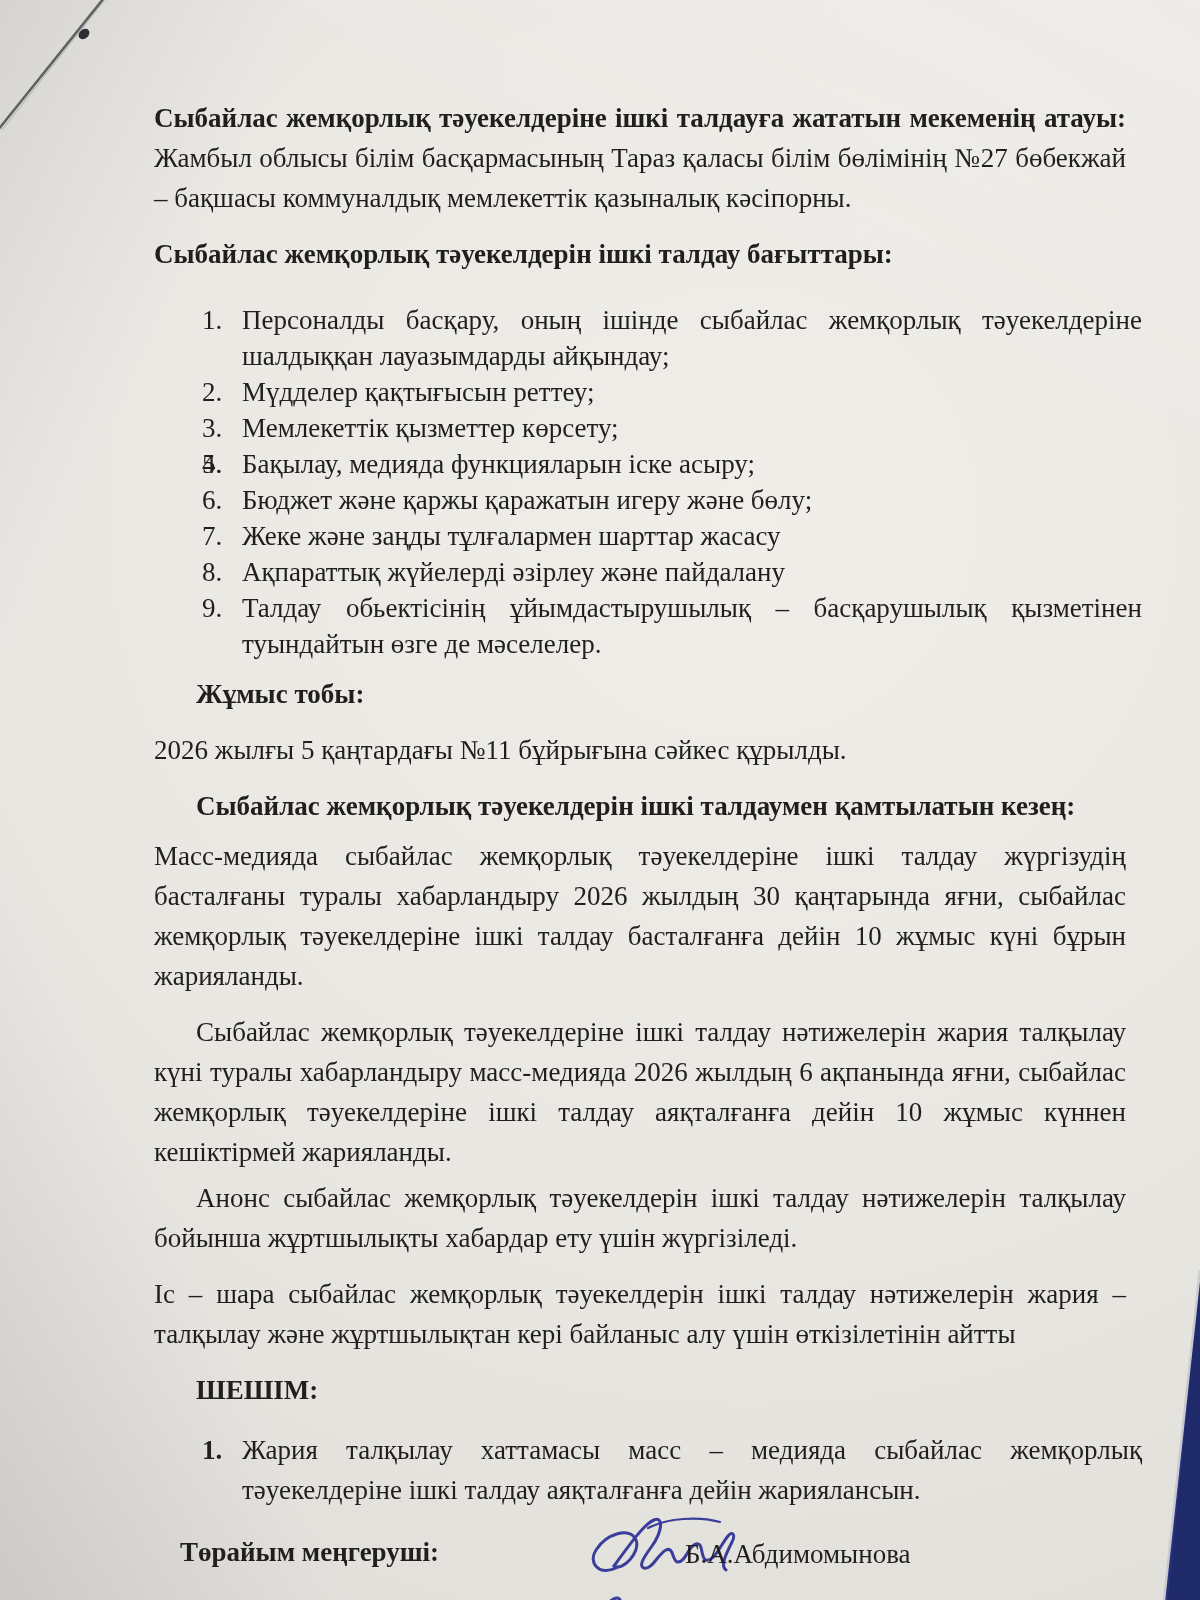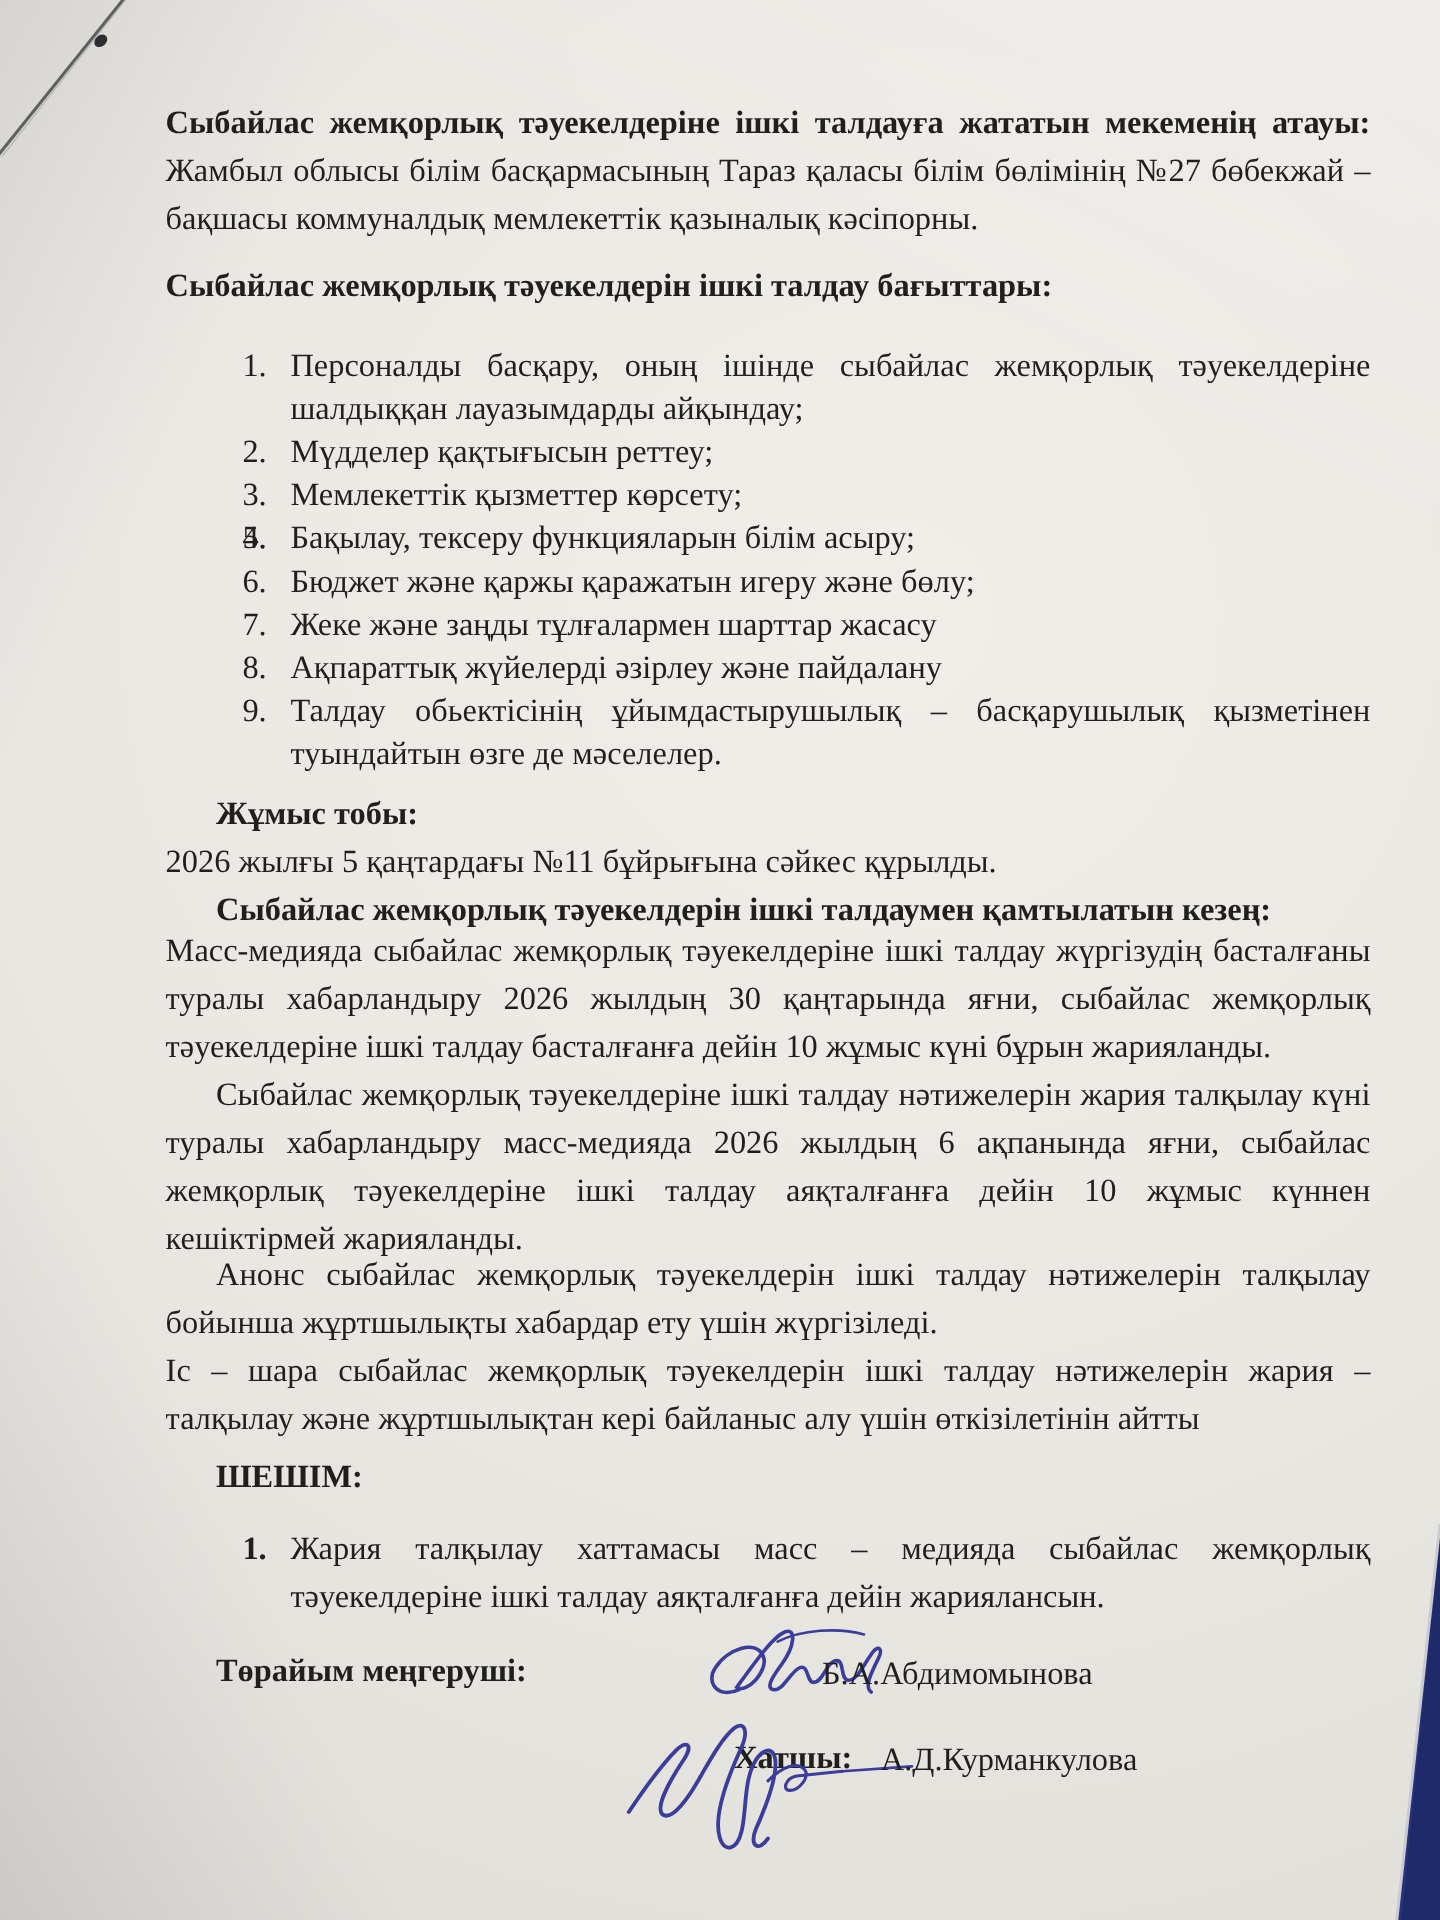--- a/index.html
+++ b/index.html
@@ -17,21 +17,21 @@
       linear-gradient(65deg,  rgba(60,60,70,.12) 0%, rgba(0,0,0,0) 18%),
       radial-gradient(130% 95% at 62% 32%, #f0eee9 0%, #e9e7e2 48%, #dcdad4 100%);
     color:#201f1d;
   }
   .content{
     position:relative;
     padding:82px 58px 0 138px;
     font-size:27px;
     line-height:40px;
   }
-  p{margin:0;}
+  p{margin:16px;}
   .jt{text-align:justify;}
   .b{font-weight:700;}
   .h2{font-weight:700;margin-top:16px;}
   .indent{text-indent:42px;}
   ol.dir{
     list-style:none;margin:28px 0 0 0;padding:0 0 0 64px;
     line-height:36px;
   }
   ol.dir li{position:relative;padding-left:40px;margin:0;}
   ol.dir li .num{position:absolute;left:0;top:0;}
@@ -72,21 +72,21 @@
 
     <p class="jt"><span class="b">Сыбайлас жемқорлық тәуекелдеріне ішкі талдауға жататын мекеменің атауы:</span><span> Жамбыл облысы білім басқармасының Тараз қаласы білім бөлімінің №27 бөбекжай – бақшасы коммуналдық  мемлекеттік қазыналық кәсіпорны.</span></p>
 
     <p class="h2">Сыбайлас жемқорлық тәуекелдерін ішкі талдау бағыттары:</p>
 
     <ol class="dir">
       <li class="jt"><span class="num">1.</span><span>Персоналды басқару, оның ішінде сыбайлас жемқорлық тәуекелдеріне шалдыққан лауазымдарды айқындау;</span></li>
       <li><span class="num">2.</span><span>Мүдделер қақтығысын реттеу;</span></li>
       <li><span class="num">3.</span><span>Мемлекеттік қызметтер көрсету;</span></li>
       <li><span class="num">4.</span></li>
-      <li><span class="num">5.</span><span>Бақылау, тексеру функцияларын білім асыру;</span></li>
+      <li><span class="num">5.</span><span>Бақылау, медияда функцияларын іске асыру;</span></li>
       <li><span class="num">6.</span><span>Бюджет және қаржы қаражатын игеру және бөлу;</span></li>
       <li><span class="num">7.</span><span>Жеке және заңды тұлғалармен шарттар жасасу</span></li>
       <li><span class="num">8.</span><span>Ақпараттық жүйелерді әзірлеу және пайдалану</span></li>
       <li class="jt"><span class="num">9.</span><span>Талдау обьектісінің ұйымдастырушылық – басқарушылық қызметінен туындайтын өзге де мәселелер.</span></li>
     </ol>
 
     <p class="wg-label">Жұмыс тобы:</p>
     <p class="plain">2026 жылғы 5 қаңтардағы №11 бұйрығына  сәйкес құрылды.</p>
     <p class="wg-label" style="margin-top:0;text-indent:42px;">Сыбайлас жемқорлық тәуекелдерін ішкі талдаумен қамтылатын кезең:</p>
 

